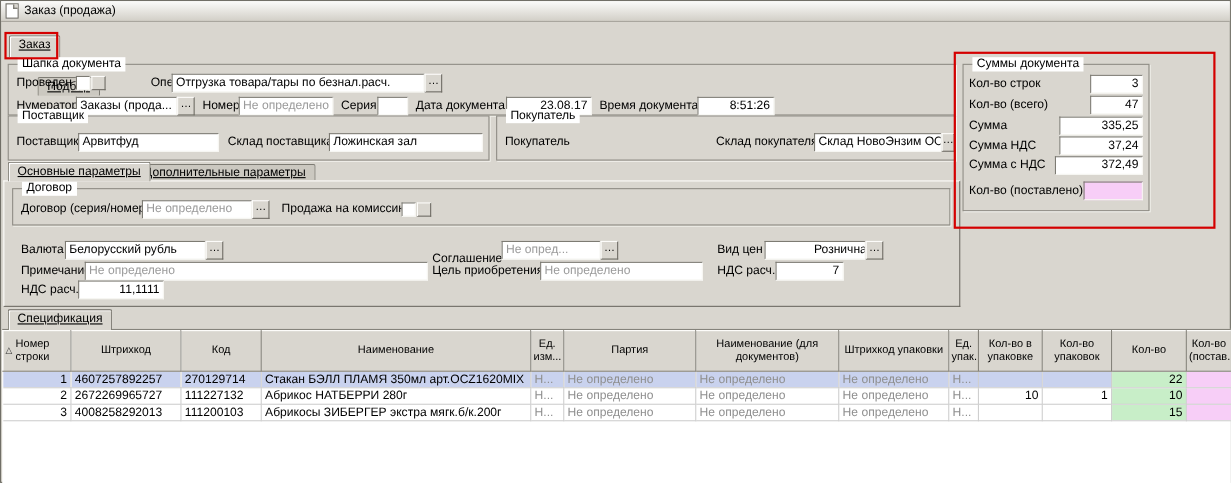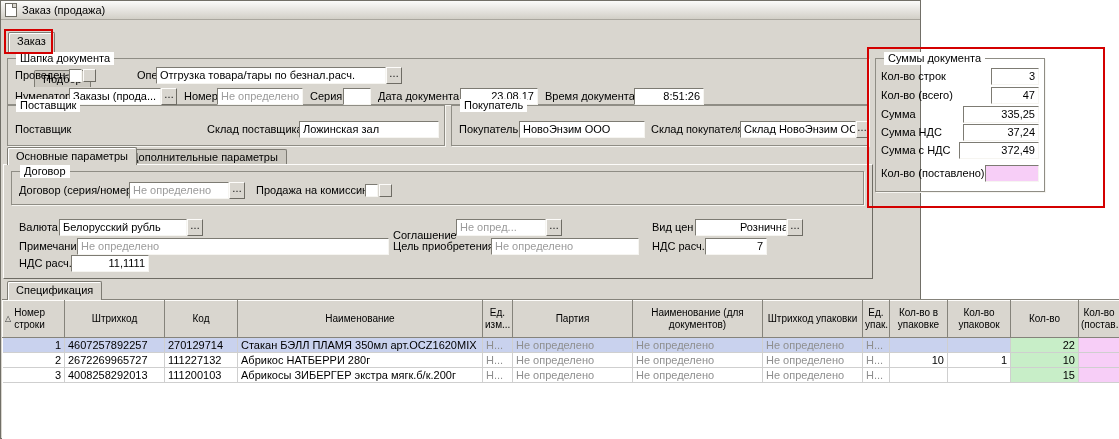--- a/index.html
+++ b/index.html
@@ -1,31 +1,31 @@
 <!DOCTYPE html>
 <html><head>
 <meta charset="utf-8">
 <style>
   html,body{margin:0;padding:0;}
   body{width:1119px;height:439px;position:relative;font-family:"Liberation Sans","DejaVu Sans",sans-serif;font-size:11px;color:#000;background:#fff;overflow:hidden;}
-  .window{position:absolute;left:0;top:0;width:921px;height:439px;background:#d9d6cf;border:1px solid #716f67;box-sizing:border-box;}
+  .window{position:absolute;left:0;top:0;width:1119px;height:439px;background:#d9d6cf;border:1px solid #716f67;box-sizing:border-box;}
   .titlebar{position:absolute;left:0;top:0;right:0;height:18px;background:linear-gradient(#fbfbfa,#d2cfc7);border-bottom:1px solid #a9a69e;display:flex;align-items:center;padding:0 4px;gap:5px;}
   .doc-icon{width:10px;height:12px;background:#fff;border:1px solid #6e6c64;position:relative;flex:0 0 auto;}
   .doc-icon:before{content:"";position:absolute;right:0;top:0;width:3px;height:3px;background:#d9d6cf;border-left:1px solid #6e6c64;border-bottom:1px solid #6e6c64;}
   .lbl{position:absolute;white-space:nowrap;line-height:17px;height:17px;}
   .field{position:absolute;height:17px;background:#fff;border:1px solid;border-color:#7d7b73 #f6f5f1 #f6f5f1 #7d7b73;padding:0 3px;line-height:15px;white-space:nowrap;overflow:hidden;box-sizing:border-box;}
   .gray{color:#9b9b9b;}
   .num{text-align:right;}
   .pinkbg{background:#f7cef7;}
   .btn3{position:absolute;height:17px;background:#d9d6cf;border:1px solid;border-color:#fdfcfa #6e6c64 #6e6c64 #fdfcfa;text-align:center;line-height:12px;font-size:10px;box-sizing:border-box;cursor:default;}
   .chk{position:absolute;width:13px;height:13px;background:#fff;border:1px solid;border-color:#7d7b73 #f6f5f1 #f6f5f1 #7d7b73;box-sizing:border-box;}
   .chkbtn{position:absolute;width:13px;height:13px;background:#d9d6cf;border:1px solid;border-color:#fdfcfa #6e6c64 #6e6c64 #fdfcfa;box-sizing:border-box;}
   .grp{position:absolute;border:1px solid #8f8d85;box-shadow:1px 1px 0 #f6f5f1;box-sizing:border-box;}
   .grp-title{position:absolute;top:-7px;left:8px;background:#ffffff;padding:0 4px;line-height:13px;height:13px;white-space:nowrap;}
-  .tab{position:absolute;background:#d9d6cf;border:1px solid #7d7b73;border-bottom:none;border-radius:2px 2px 0 0;padding:0 8px;line-height:17px;text-align:center;box-shadow:inset 1px 1px 0 #fff;white-space:nowrap;box-sizing:border-box;}
+  .tab{position:absolute;background:#d9d6cf;border:1px solid #7d7b73;border-bottom:none;border-radius:2px 2px 0 0;padding:0 8px;line-height:17px;text-align:center;box-shadow:inset 1px 1px 0 #fff;white-space:nowrap;box-sizing:border-box;text-decoration:underline;}
   .tab.inactive{background:#cbc8c0;box-shadow:none;}
   .panel{position:absolute;border:1px solid;border-color:#fdfcfa #6e6c64 #6e6c64 #fdfcfa;background:#d9d6cf;box-sizing:border-box;}
   .tablewrap{position:absolute;left:1px;top:298px;width:1117px;height:140px;background:#fff;border-top:1px solid #85837b;overflow:hidden;}
   table{border-collapse:collapse;table-layout:fixed;width:1117px;}
   th{background:#d9d6cf;border:1px solid;border-color:#fdfcfa #85837b #85837b #fdfcfa;font-weight:normal;font-size:10px;line-height:12px;padding:1px 2px;height:34px;vertical-align:middle;text-align:center;overflow:hidden;}
   td{border-right:1px solid #cfcfcf;border-bottom:1px solid #cfcfcf;padding:0 3px;height:14px;font-size:11px;line-height:13px;white-space:nowrap;overflow:hidden;background:#fff;}
   td.r{text-align:right;}
   td.g{color:#8f8f8f;}
   tr.sel td{background:#c9d2ee;}
   tr td.green{background:#c8eec8;}
@@ -66,28 +66,28 @@
   <div class="field" style="left:342px;top:87px;width:28px;"></div>
   <span class="lbl" style="left:377px;top:87px;">Дата документа</span>
   <div class="field num" style="left:459px;top:87px;width:78px;">23.08.17</div>
   <span class="lbl" style="left:544px;top:87px;">Время документа</span>
   <div class="field num" style="left:633px;top:87px;width:70px;">8:51:26</div>
 
   <div class="grp" style="left:6px;top:104px;width:438px;height:41px;">
     <span class="grp-title">Поставщик</span>
   </div>
   <span class="lbl" style="left:14px;top:120px;">Поставщик</span>
+  <div class="field" style="left:70px;top:120px;width:128px;">Арвитфуд</div>
   <span class="lbl" style="left:206px;top:120px;">Склад поставщика</span>
   <div class="field" style="left:298px;top:120px;width:140px;">Ложинская зал</div>
 
   <div class="grp" style="left:450px;top:104px;width:418px;height:41px;">
     <span class="grp-title">Покупатель</span>
   </div>
   <span class="lbl" style="left:458px;top:120px;">Покупатель</span>
-  <div class="field" style="left:518px;top:120px;width:126px;">НовоЭнзим ООО</div>
   <span class="lbl" style="left:650px;top:120px;">Склад покупателя</span>
   <div class="field" style="left:739px;top:120px;width:116px;">Склад НовоЭнзим ООО</div>
   <div class="btn3" style="left:855px;top:120px;width:12px;">…</div>
 
   <div class="grp" style="left:874px;top:57px;width:170px;height:134px;">
     <span class="grp-title">Суммы документа</span>
   </div>
   <span class="lbl" style="left:880px;top:67px;">Кол-во строк</span>
   <div class="field num" style="left:990px;top:67px;width:48px;">3</div>
   <span class="lbl" style="left:880px;top:86px;">Кол-во (всего)</span>

